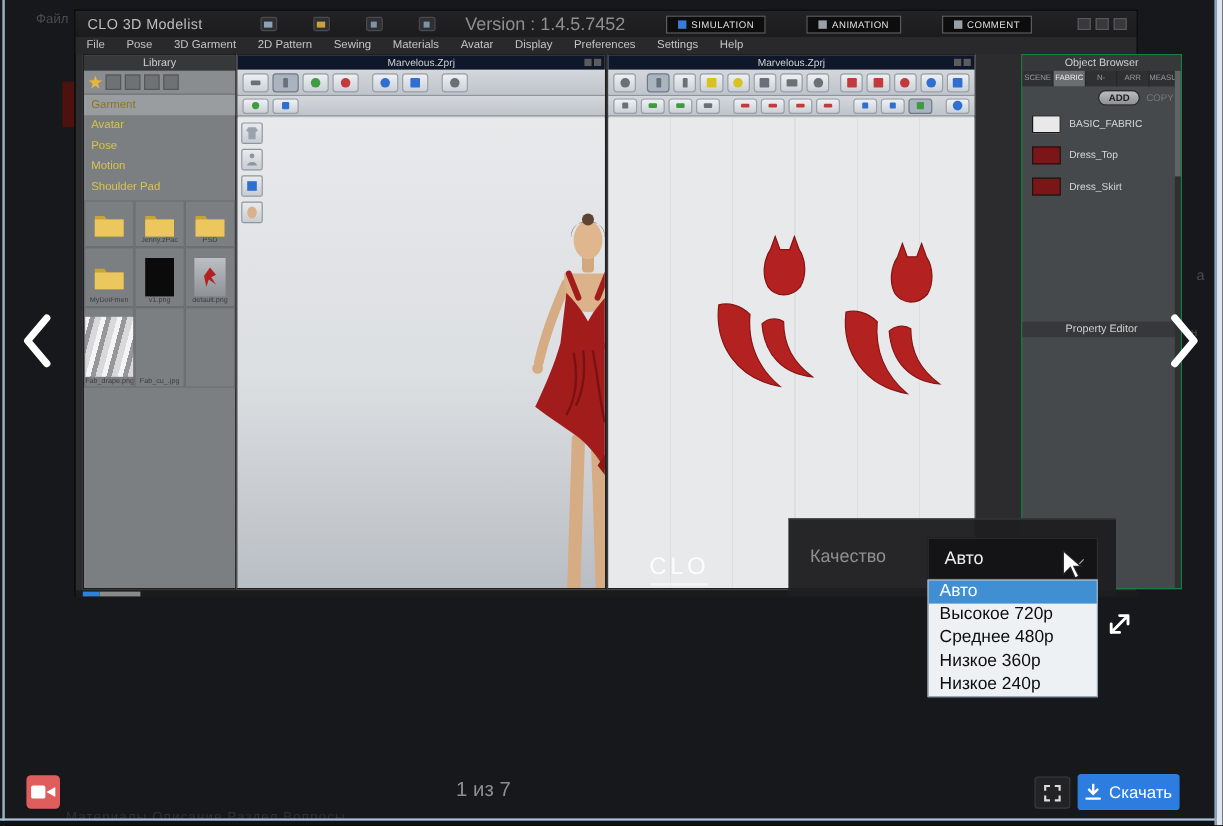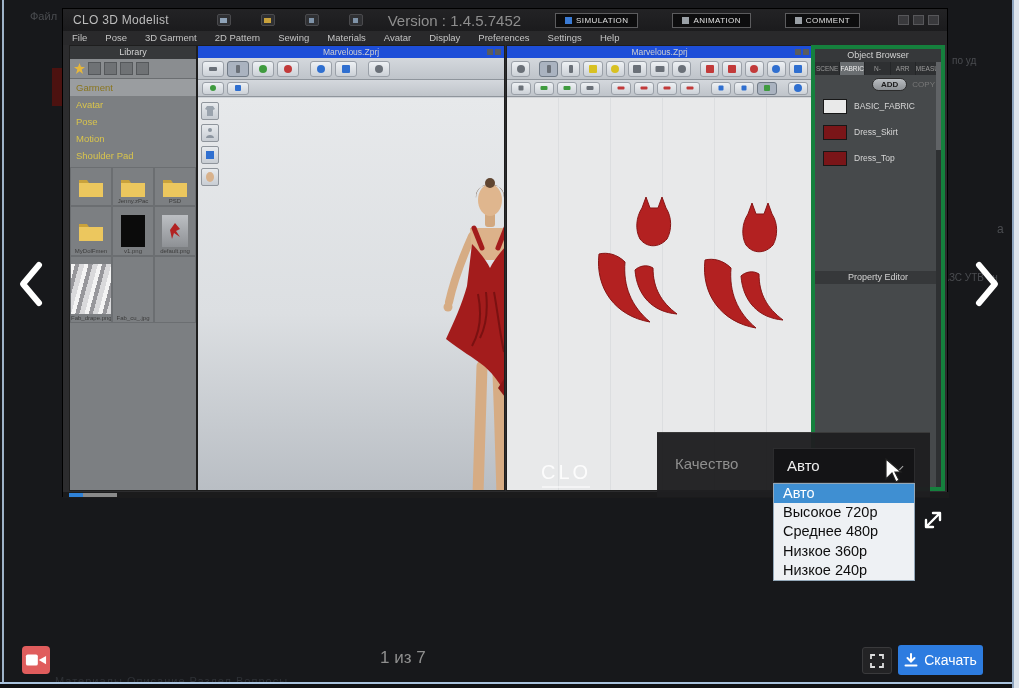--- a/index.html
+++ b/index.html
@@ -46,41 +46,41 @@
   .lib-item { height:17px; line-height:17px; padding-left:6px; font-size:9.5px; color:#d9c44c; }
   .lib-item.sel { background:#9a9da0; color:#8a761f; }
   #lib-grid { position:absolute; left:0; top:121px; width:126px; height:156px; display:grid; grid-template-columns:repeat(3,1fr); }
   .cell { border:1px solid #6b6e71; position:relative; display:flex; align-items:center; justify-content:center; }
   .cell-label { position:absolute; bottom:1px; left:0; right:0; font-size:6px; color:#3c3c3c; text-align:center; overflow:hidden; white-space:nowrap; }
   .thumb-black { width:24px; height:32px; background:#0b0b0b; }
   .thumb-red { width:26px; height:32px; background:linear-gradient(#bcbfc3,#8e9195); position:relative; }
   .thumb-silver { width:40px; height:50px; background:repeating-linear-gradient(105deg,#f4f4f4 0 4px,#97979b 4px 8px,#d9d9db 8px 13px); }
 
   
-  .win-hd { height:12px; background:#1d4ed8; color:#cfcfcf; font-size:8.5px; text-align:center; line-height:12px; position:relative; }
+  .win-hd { height:12px; background:#0f172a; color:#cfcfcf; font-size:8.5px; text-align:center; line-height:12px; position:relative; }
   .win-hd .dots { position:absolute; right:3px; top:3px; display:flex; gap:2px; }
   .win-hd .dots span { width:6px; height:6px; background:#5a5c5e; }
   .toolbar { background:linear-gradient(#d4d8dd,#bfc4ca); border-bottom:1px solid #8f959c; display:flex; align-items:center; gap:3px; padding:0 4px; }
   .tbn { width:22px; height:16px; background:linear-gradient(#eef1f4,#ccd1d7); border:1px solid #9aa0a8; border-radius:3px; position:relative; }
   .tbn.pressed { background:#aab3c0; border-color:#707a86; }
   .tbn i { position:absolute; left:50%; top:50%; width:8px; height:8px; transform:translate(-50%,-50%); border-radius:50%; }
   .tbn .sq { border-radius:1px; }
   .g { background:#3f9b3f; } .r { background:#c23a3a; } .b { background:#2f6fd0; } .k { background:#6a7078; } .y { background:#d8c123; }
 
   #win3d { left:134px; top:36px; width:308px; height:446px; background:#cfd3d8; border:1px solid #1e1e1e; }
   #vp3d { position:absolute; left:0; top:52px; right:0; bottom:0; background:linear-gradient(#e7e9eb 0%,#dcdfe2 55%,#b9bec4 100%); overflow:hidden; }
   #side3d { position:absolute; left:3px; top:4px; width:20px; }
   .side-btn { width:18px; height:18px; margin-bottom:4px; background:linear-gradient(#e8ebee,#c8cdd3); border:1px solid #8f959c; border-radius:2px; display:flex; align-items:center; justify-content:center; }
 
   #win2d { left:443px; top:36px; width:307px; height:446px; background:#d3d5d8; border:1px solid #1e1e1e; }
   #vp2d { position:absolute; left:0; top:52px; right:0; bottom:0; background:#e8e9ea; overflow:hidden;
           background-image:repeating-linear-gradient(90deg, transparent 0 51px, #dcdee0 51px 52px); }
 
   
-  #objbrowser { left:748px; top:36px; width:134px; height:446px; background:#46494b; border:4px solid #15803d; }
+  #objbrowser { left:788px; top:36px; width:134px; height:446px; background:#46494b; border:1px solid #15803d; }
   #ob-tabs { display:flex; height:13px; background:#2e3032; }
   .ob-tab { flex:1; font-size:6.5px; color:#9b9b9b; text-align:center; line-height:13px; border-right:1px solid #242628; overflow:hidden; }
   .ob-tab.active { background:#6a6e71; color:#ececec; }
   #ob-actions { height:18px; display:flex; align-items:center; justify-content:flex-end; padding-right:6px; gap:5px; }
   #ob-add { height:13px; padding:0 8px; background:linear-gradient(#b9bdc1,#8d9195); border:1px solid #2c2c2c; border-radius:7px; font-size:8px; font-weight:bold; color:#1d1d1d; line-height:12px; }
   #ob-copy { font-size:8px; color:#787878; }
   .fab-row { height:26px; display:flex; align-items:center; padding-left:8px; gap:7px; }
   .swatch { width:24px; height:15px; border:1px solid #171717; }
   .sw-white { background:#e9e9e9; } .sw-red { background:#7a1518; }
   .fab-name { font-size:8.5px; color:#d6d6d6; }
@@ -471,25 +471,25 @@
       <div id="ob-actions">
         <span id="ob-add">ADD</span>
         <span id="ob-copy">COPY</span>
       </div>
       <div class="fab-row">
         <span class="swatch sw-white"></span>
         <span class="fab-name">BASIC_FABRIC</span>
       </div>
       <div class="fab-row">
         <span class="swatch sw-red"></span>
-        <span class="fab-name">Dress_Skirt</span>
+        <span class="fab-name">Dress_Top</span>
       </div>
       <div class="fab-row">
         <span class="swatch sw-red"></span>
-        <span class="fab-name">Dress_Top</span>
+        <span class="fab-name">Dress_Skirt</span>
       </div>
       <div id="prop-hd" class="panel-hd">Property Editor</div>
       <div id="ob-scroll">
           <i></i>
         </div>
     </div>
 
     <div class="abs" id="app-progress">
       <span class="blue"></span>
       <span class="buf"></span>

